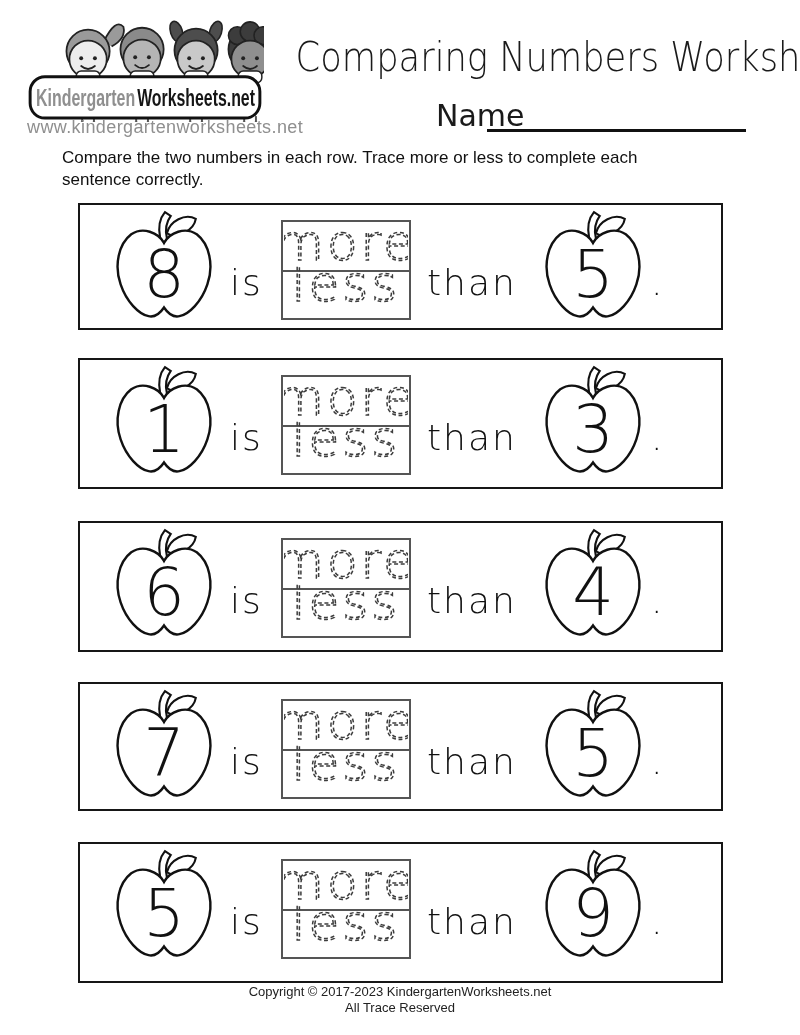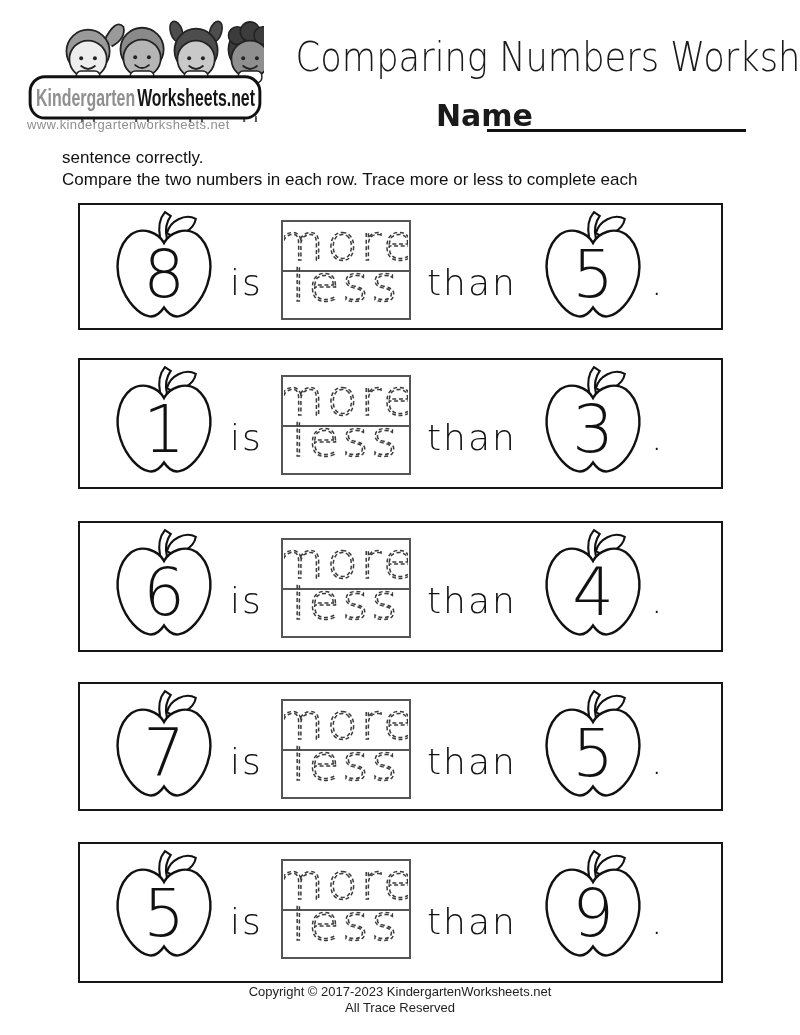--- a/index.html
+++ b/index.html
@@ -4,28 +4,28 @@
 <style>
   html,body{margin:0;padding:0;}
   body{
     width:800px;height:1035px;position:relative;background:#ffffff;
     font-family:"Liberation Sans",sans-serif;color:#1a1a1a;overflow:hidden;
   }
   .abs{position:absolute;}
 
   
   #logo{left:26px;top:14px;}
-  #logo-url{left:27px;top:117px;font-size:13px;letter-spacing:.4px;color:#8f8f8f;
+  #logo-url{left:27px;top:117px;font-size:18px;letter-spacing:.4px;color:#8f8f8f;
     font-family:"Liberation Sans",sans-serif;}
   #page-title{
     left:262px;top:33px;width:480px;text-align:center;white-space:nowrap;
     font-family:"DejaVu Sans","Liberation Sans",sans-serif;font-weight:200;
     font-size:41px;transform:scaleX(.86);transform-origin:50% 50%;
   }
-  #name-label{left:436px;top:98px;font-size:30px;font-weight:700;
+  #name-label{left:436px;top:98px;font-size:30px;font-weight:400;
     font-family:"DejaVu Sans","Liberation Sans",sans-serif;}
   #name-line{left:487px;top:129px;width:259px;height:2.5px;background:#111;}
 
   
   #instructions{left:62px;top:147px;font-size:17px;line-height:22px;
     font-family:"Liberation Sans",sans-serif;color:#101010;}
   #instructions div{white-space:nowrap;}
 
   
   #rows .row{
@@ -144,22 +144,22 @@
 </div>
 
 <div class="abs" id="logo-url">www.kindergartenworksheets.net</div>
 
 <div class="abs" id="page-title">Comparing Numbers Worksheet</div>
 
 <div class="abs" id="name-label">Name</div>
 <div class="abs" id="name-line"></div>
 
 <div class="abs" id="instructions">
+  <div>Compare the two numbers in each row. Trace more or less to complete each</div>
   <div>sentence correctly.</div>
-  <div>Compare the two numbers in each row. Trace more or less to complete each</div>
 </div>
 
 <div id="rows">
   <section class="row">
     <div class="apple leftpos">
       <svg width="106" height="118" viewBox="0 0 110 122">
         <path d="M51,30 C49,20 50,10 56,3 L62,7 C57,14 56,22 58,30" fill="#fff" stroke="#111" stroke-width="2.2"></path>
         <path d="M58,25 C61,12 77,4 88,10 C86,22 69,31 58,25 Z" fill="#fff" stroke="#111" stroke-width="2.2"></path>
         <path d="M55,35 C49,24 33,18 21,26 C8,36 3,58 10,78 C16,96 29,109 39,111 C46,112.5 51,108 55,102 C59,108 64,112.5 71,111 C81,109 94,96 100,78 C107,58 102,36 89,26 C77,18 61,24 55,35 Z" fill="#fff" stroke="#111" stroke-width="2.5"></path>
         <text class="num" x="55" y="91" text-anchor="middle" fill="#111">8</text>

